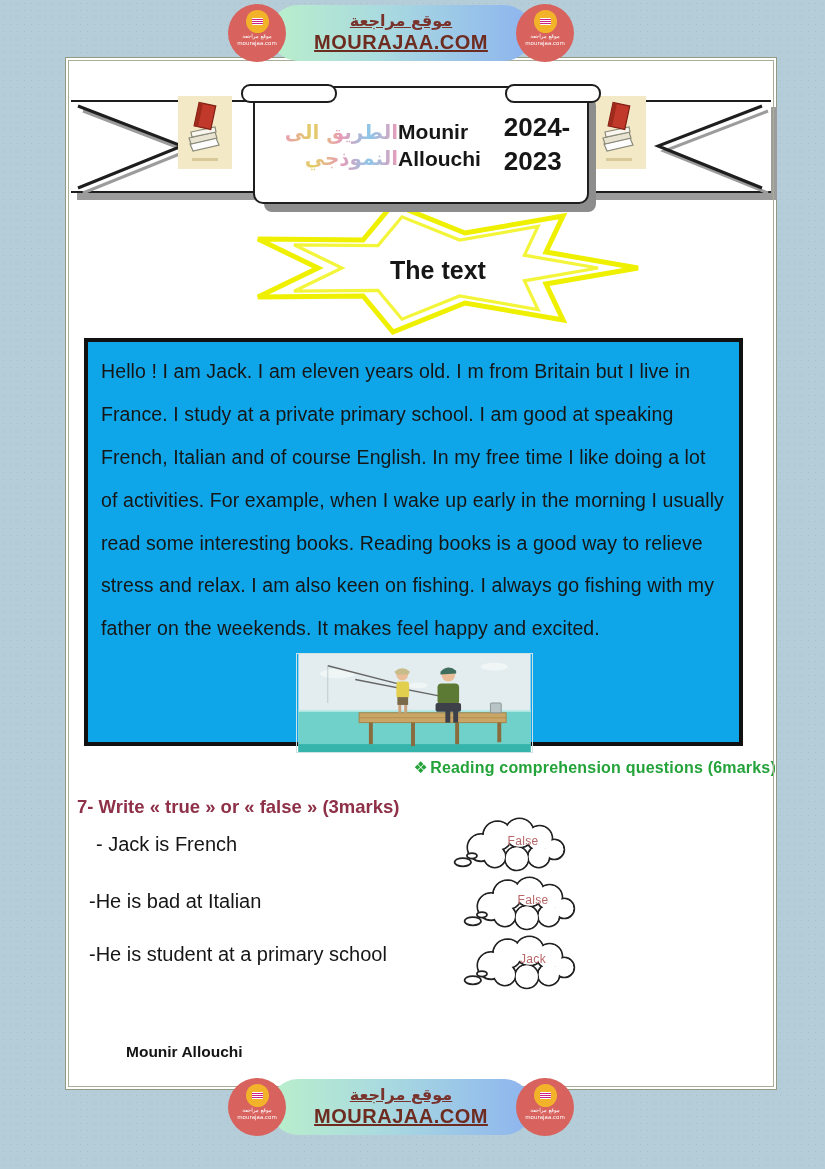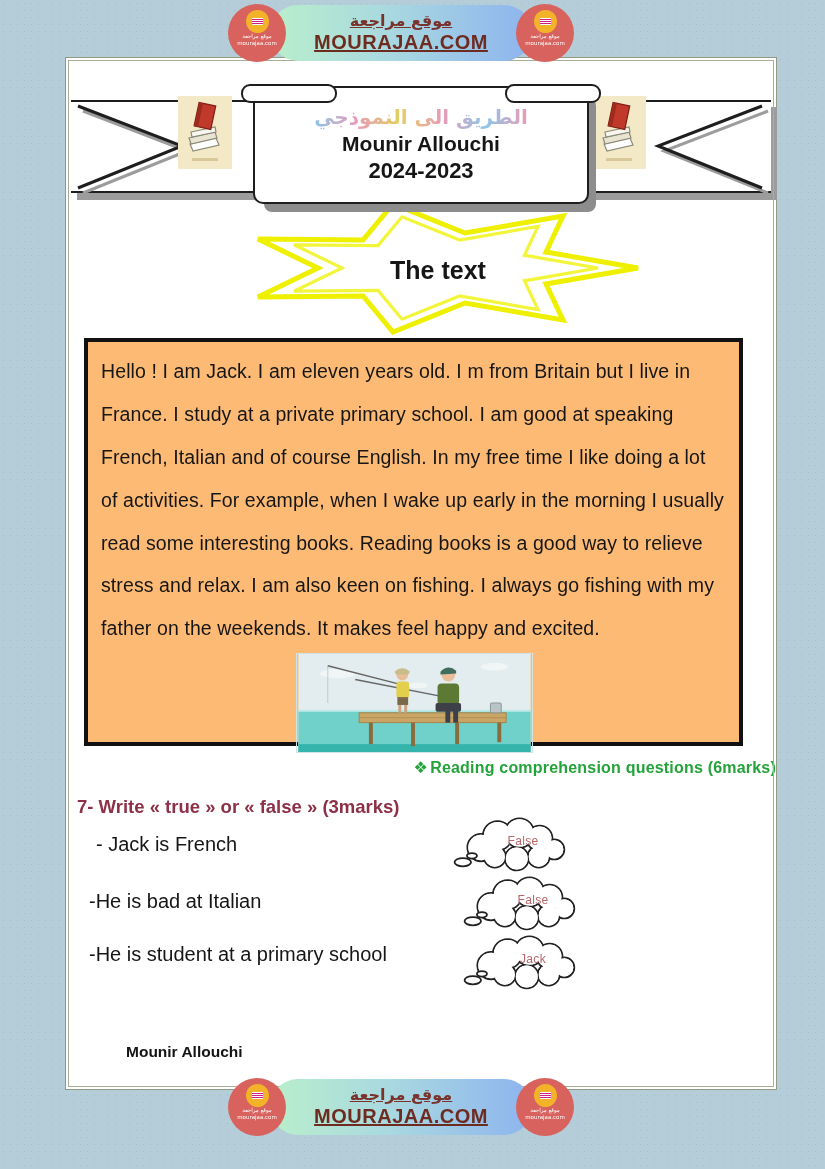--- a/index.html
+++ b/index.html
@@ -52,51 +52,51 @@
   .chevron.left { left:2px; }
   .chevron.right { right:4px; }
   .book-panel { position:absolute; top:26px; width:54px; height:73px; z-index:2; }
   .book-panel.left { left:112px; }
   .book-panel.right { right:130px; }
   .scroll {
     position:absolute; left:50%; transform:translateX(-50%); top:16px;
     width:336px; height:118px; background:#fff;
     border:2.5px solid #1e1e1e; border-radius:10px; z-index:3;
     box-shadow:9px 10px 0 -2px #8d8d8d;
-    display:flex; flex-direction:column; align-items:center; justify-content:center;
+    display:flex; align-items:center; justify-content:center;
   }
   .scroll-roll {
     position:absolute; top:-4px; width:96px; height:19px; background:#fff;
     border:2px solid #1e1e1e; border-radius:9px;
   }
   .scroll-roll.left { left:-14px; }
   .scroll-roll.right { right:-14px; }
   .scroll-title {
     font-family:"DejaVu Sans",sans-serif; font-size:20px; font-weight:bold; color:#d06a9a; line-height:1.3;
   }
   @supports (-webkit-background-clip: text) {
     .scroll-title {
       background:linear-gradient(90deg,#8ec6e8,#e89bb6,#e3cf62,#e89bb6,#8ec6e8,#e89bb6);
       -webkit-background-clip:text; -webkit-text-fill-color:transparent;
     }
   }
   .scroll-author { font-size:21px; font-weight:bold; color:#161616; line-height:1.3; }
-  .scroll-years  { font-size:22px; font-weight:bold; color:#161616; line-height:1.3; }
+  .scroll-years  { font-size:26px; font-weight:bold; color:#161616; line-height:1.3; }
 
   
   .starburst { position:absolute; left:158px; top:140px; width:428px; height:140px; }
   .starburst-label {
     position:absolute; inset:0; display:flex; align-items:center; justify-content:center;
     font-size:25px; font-weight:bold; color:#161616; padding-top:4px;
   }
 
   
   .passage-box {
     position:absolute; left:18px; top:280px; width:659px; height:408px;
-    border:4px solid #111; background:#fdba74; padding:8px 12px 4px 13px;
+    border:4px solid #111; background:#0ea5e9; padding:8px 12px 4px 13px;
   }
   .passage-text {
     font-size:19.5px; color:#161616; line-height:2.2; letter-spacing:0.1px;
   }
   .fishing-wrap { text-align:center; margin-top:3px; }
   .fishing-img { width:237px; height:100px; border:1px solid #cfe2e6; }
 
   
   .q-heading {
     position:absolute; left:0; top:700px; width:100%; text-align:right;

